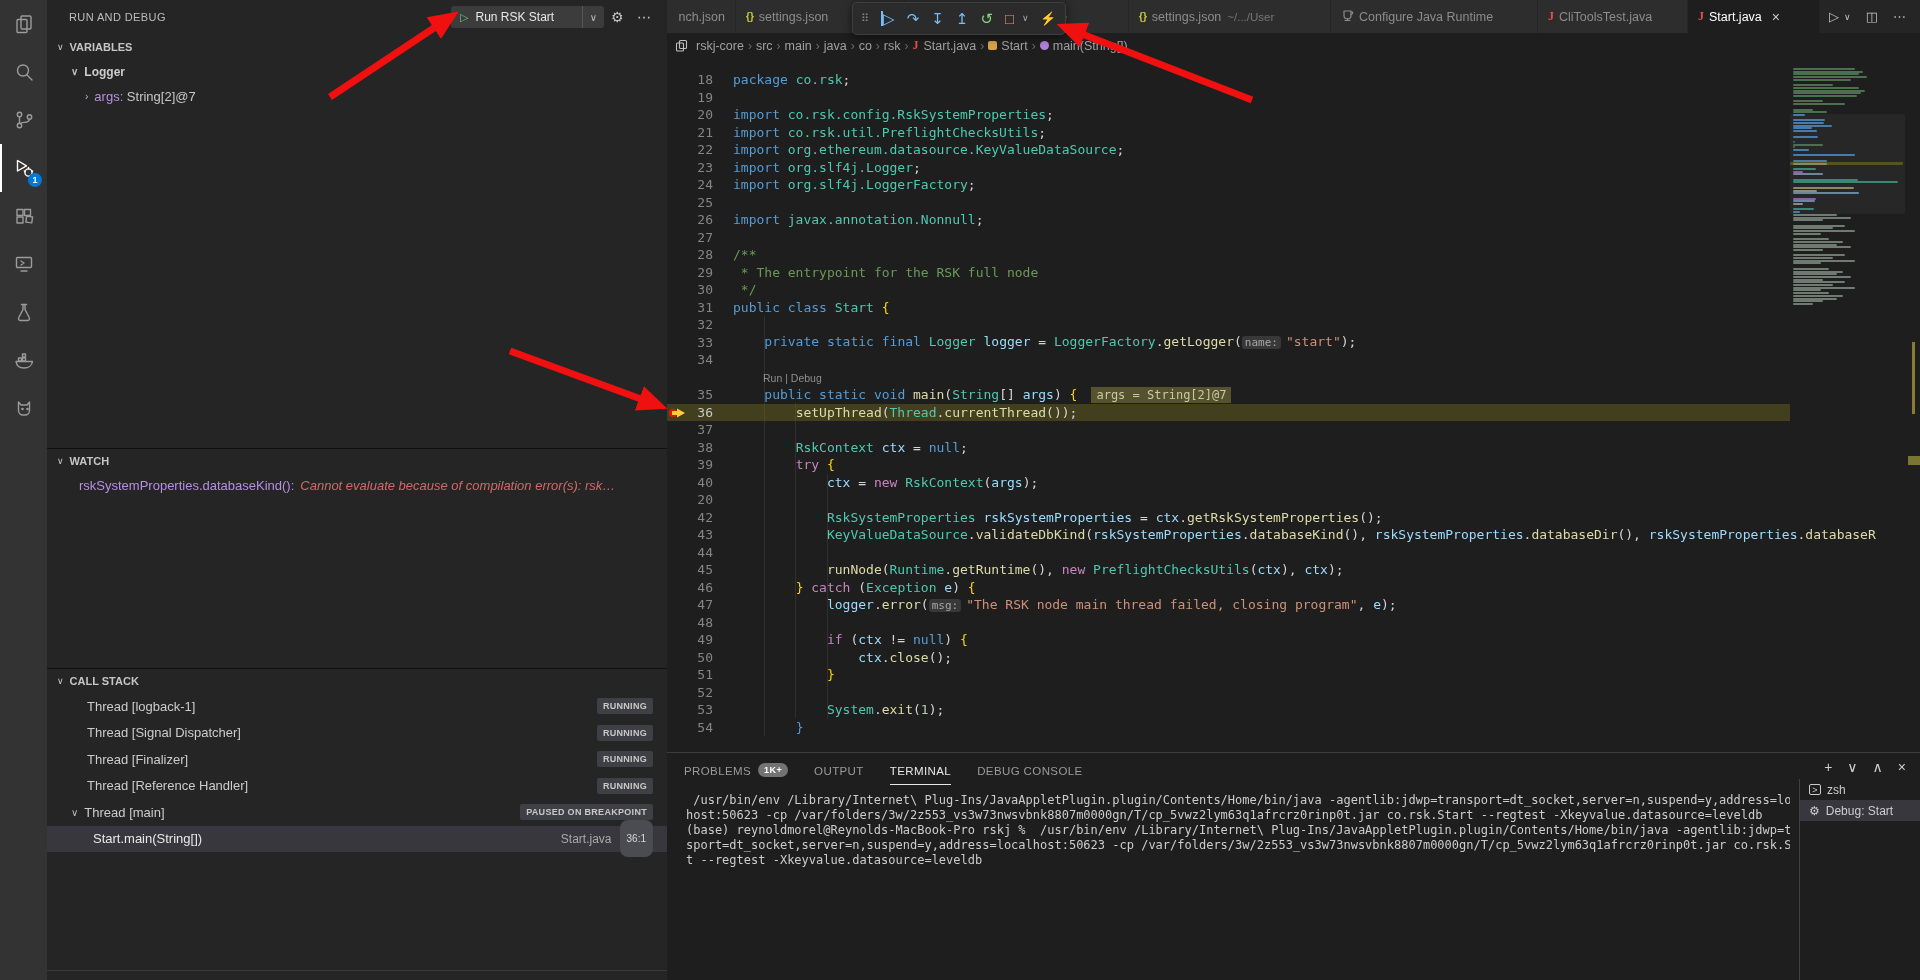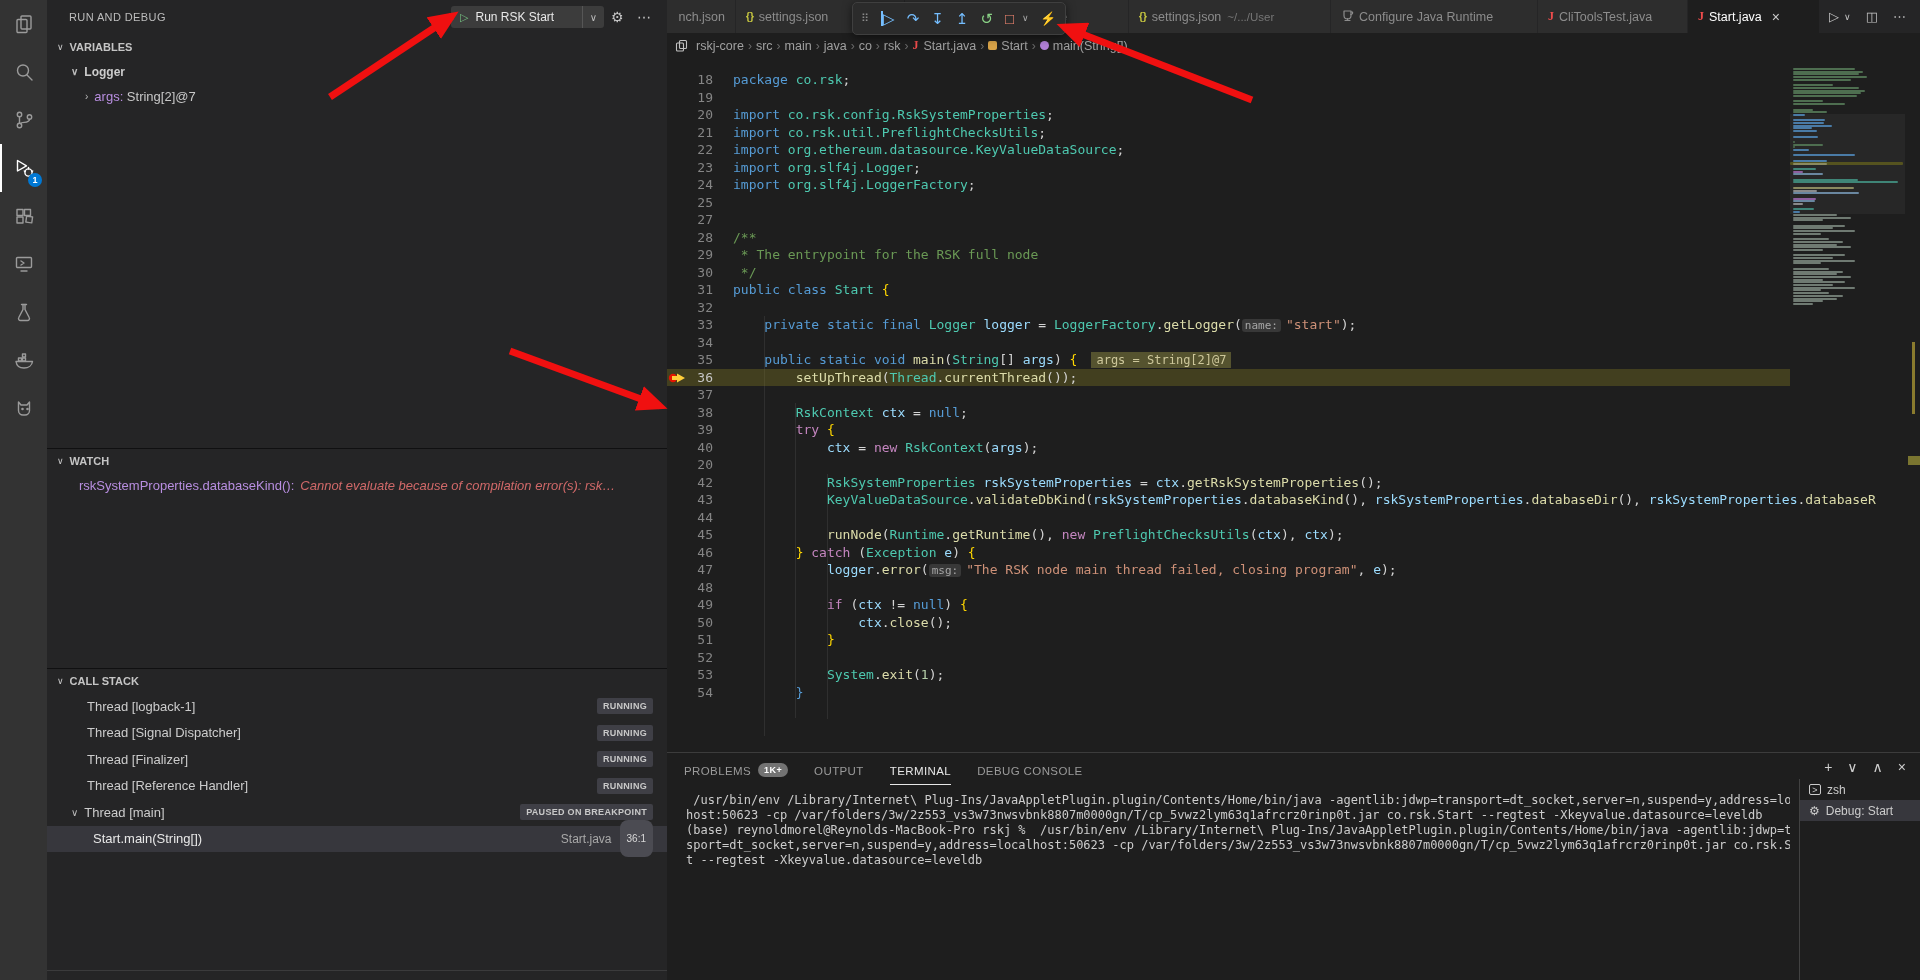--- a/index.html
+++ b/index.html
@@ -387,20 +387,25 @@
             <span class="ln">24</span>
             <span class="ltext"><span class="tk-k">import</span><span class="tk-p"> </span><span class="tk-t">org.slf4j.LoggerFactory</span><span class="tk-p">;</span></span>
           </div>
           <div class="crow">
             <span class="gslot"></span>
             <span class="ln">25</span>
             <span class="ltext"></span>
           </div>
           <div class="crow">
             <span class="gslot"></span>
+            <span class="ln">26</span>
+            <span class="ltext"><span class="tk-k">import</span><span class="tk-p"> </span><span class="tk-t">javax.annotation.Nonnull</span><span class="tk-p">;</span></span>
+          </div>
+          <div class="crow">
+            <span class="gslot"></span>
             <span class="ln">27</span>
             <span class="ltext"></span>
           </div>
           <div class="crow">
             <span class="gslot"></span>
             <span class="ln">28</span>
             <span class="ltext"><span class="tk-m">/**</span></span>
           </div>
           <div class="crow">
             <span class="gslot"></span>
@@ -425,20 +430,21 @@
           <div class="crow">
             <span class="gslot"></span>
             <span class="ln">33</span>
             <span class="ltext"><span class="tk-p">    </span><span class="tk-k">private</span><span class="tk-p"> </span><span class="tk-k">static</span><span class="tk-p"> </span><span class="tk-k">final</span><span class="tk-p"> </span><span class="tk-t">Logger</span><span class="tk-p"> </span><span class="tk-v">logger</span><span class="tk-p"> = </span><span class="tk-t">LoggerFactory</span><span class="tk-p">.</span><span class="tk-f">getLogger</span><span class="tk-p">(</span><span class="tk-i">name:</span><span class="tk-s">"start"</span><span class="tk-p">);</span></span>
           </div>
           <div class="crow">
             <span class="gslot"></span>
             <span class="ln">34</span>
             <span class="ltext"></span>
           </div>
+          <div class="lens-row">Run | Debug</div>
           <div class="crow">
             <span class="gslot"></span>
             <span class="ln">35</span>
             <span class="ltext"><span class="tk-p">    </span><span class="tk-k">public</span><span class="tk-p"> </span><span class="tk-k">static</span><span class="tk-p"> </span><span class="tk-k">void</span><span class="tk-p"> </span><span class="tk-f">main</span><span class="tk-p">(</span><span class="tk-t">String</span><span class="tk-p">[] </span><span class="tk-v">args</span><span class="tk-p">) </span><span class="tk-b">{</span></span>
             <span class="inlineval">args = String[2]@7</span>
           </div>
           <div class="crow cur">
             <span class="gslot">
               <svg width="20" height="16" style="position:absolute;left:1px;top:1px">
                 <circle cx="5" cy="8" r="4.2" fill="#e51400"></circle>

